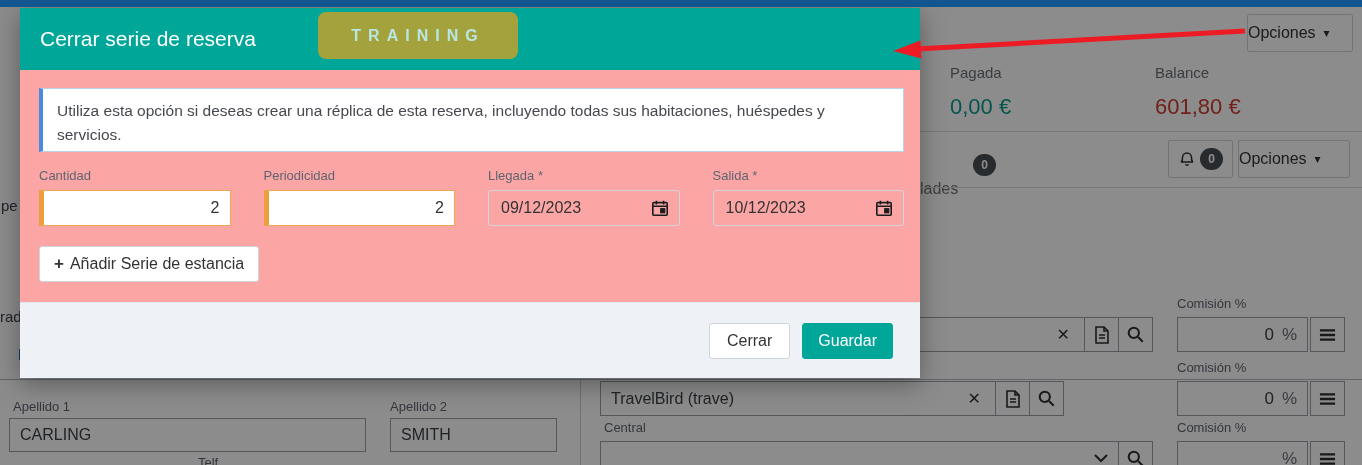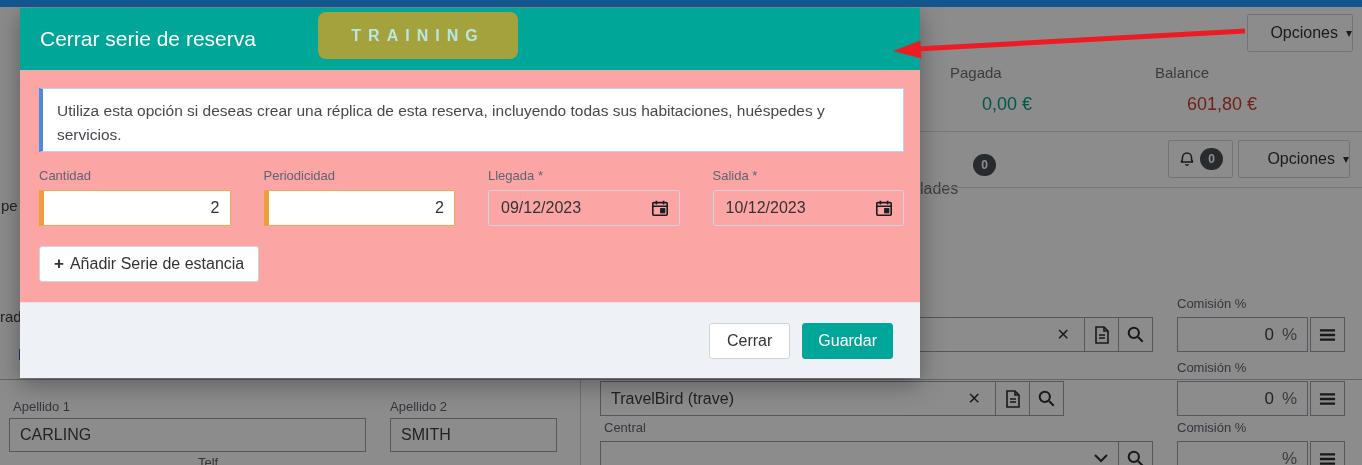--- a/index.html
+++ b/index.html
@@ -10,26 +10,26 @@
   .topbar { position:absolute; left:0; top:0; width:1362px; height:7px; background:#12558f; z-index:60; }
 
   
   .overlay { position:absolute; inset:0; background:rgba(0,0,0,0.45); z-index:10; }
 
   
   .bg { position:absolute; inset:0; z-index:1; }
   .hline { position:absolute; height:0; border-top:1px solid #d9dde1; }
   .vline { position:absolute; width:0; border-left:1px solid #c9ced3; }
 
-  .btn-outline { position:absolute; display:flex; align-items:center; justify-content:flex-end; gap:8px;
+  .btn-outline { position:absolute; display:flex; align-items:center; justify-content:flex-start; gap:8px;
     background:#fff; border:1px solid #ced4da; border-radius:2px; font-size:16px; color:#333; cursor:pointer; }
   .caret { font-size:12px; color:#333; }
 
   .bg-label { position:absolute; font-size:15px; color:#6b7075; }
-  .bg-amount { position:absolute; font-size:18px;margin-left:32px; }
+  .bg-amount { position:absolute; font-size:22px; }
   .amount-paid { color:#0a9c8d; }
   .amount-balance { color:#cf3c30; }
 
   .tab-frag { position:absolute; font-size:16px; color:#737373;margin-top:24px; }
   .count-badge { position:absolute; width:23px; height:22px; border-radius:11px; background:#4a4f55;
     color:#fff; font-size:12px; font-weight:bold; display:flex; align-items:center; justify-content:center; }
 
   .bell-btn { position:absolute; display:flex; align-items:center; justify-content:center; gap:4px;
     background:#fff; border:1px solid #ced4da; border-radius:2px; cursor:pointer; }
 

